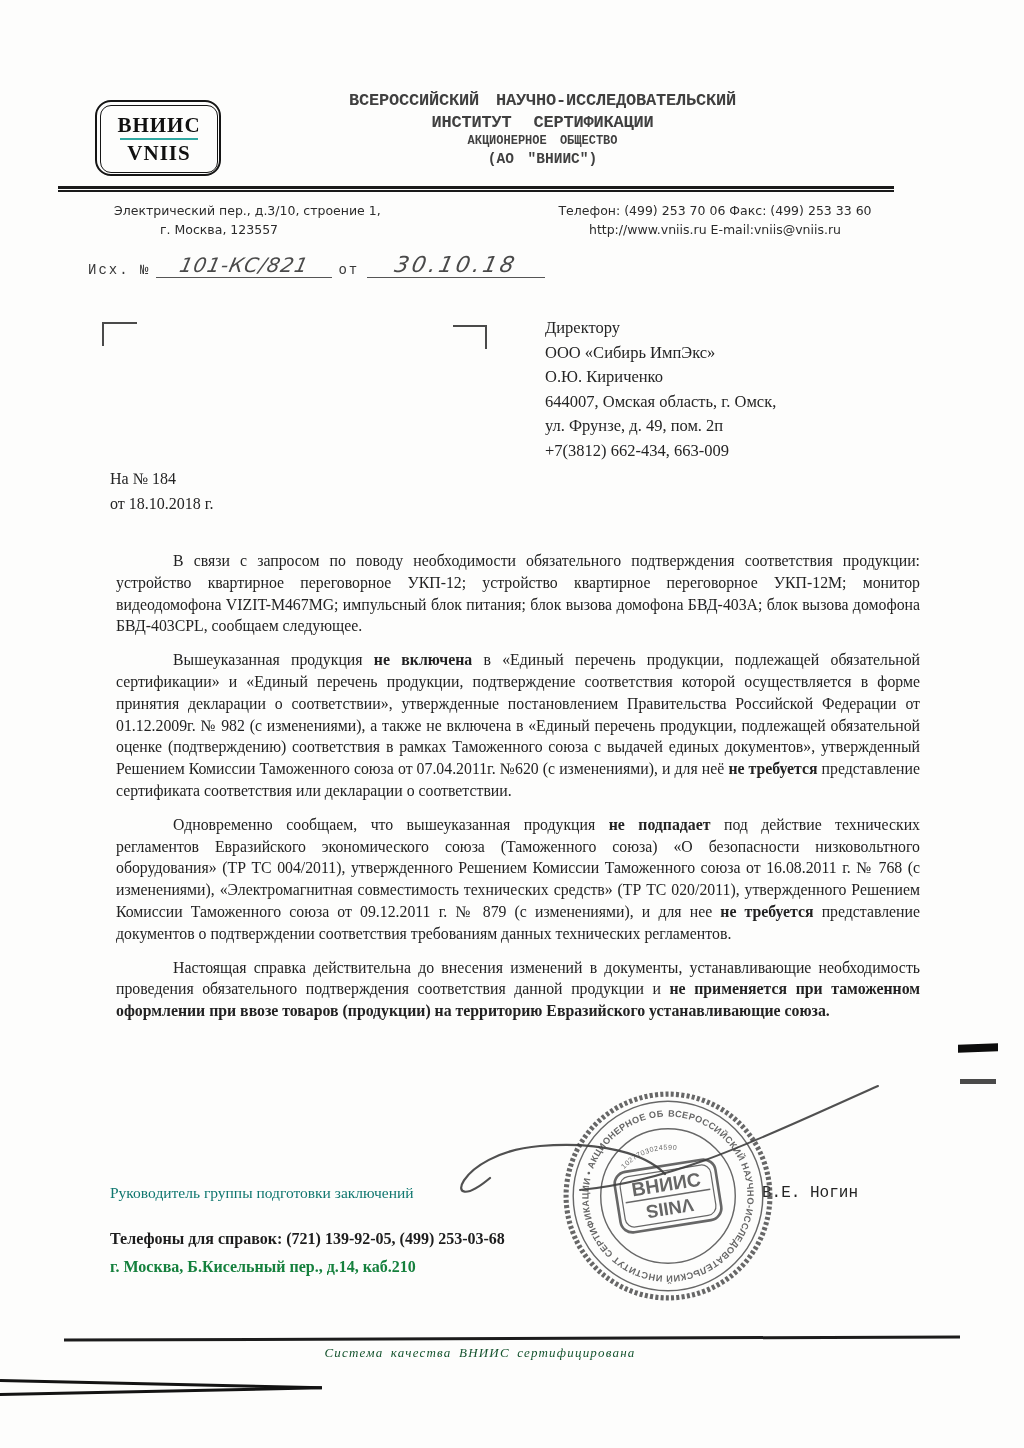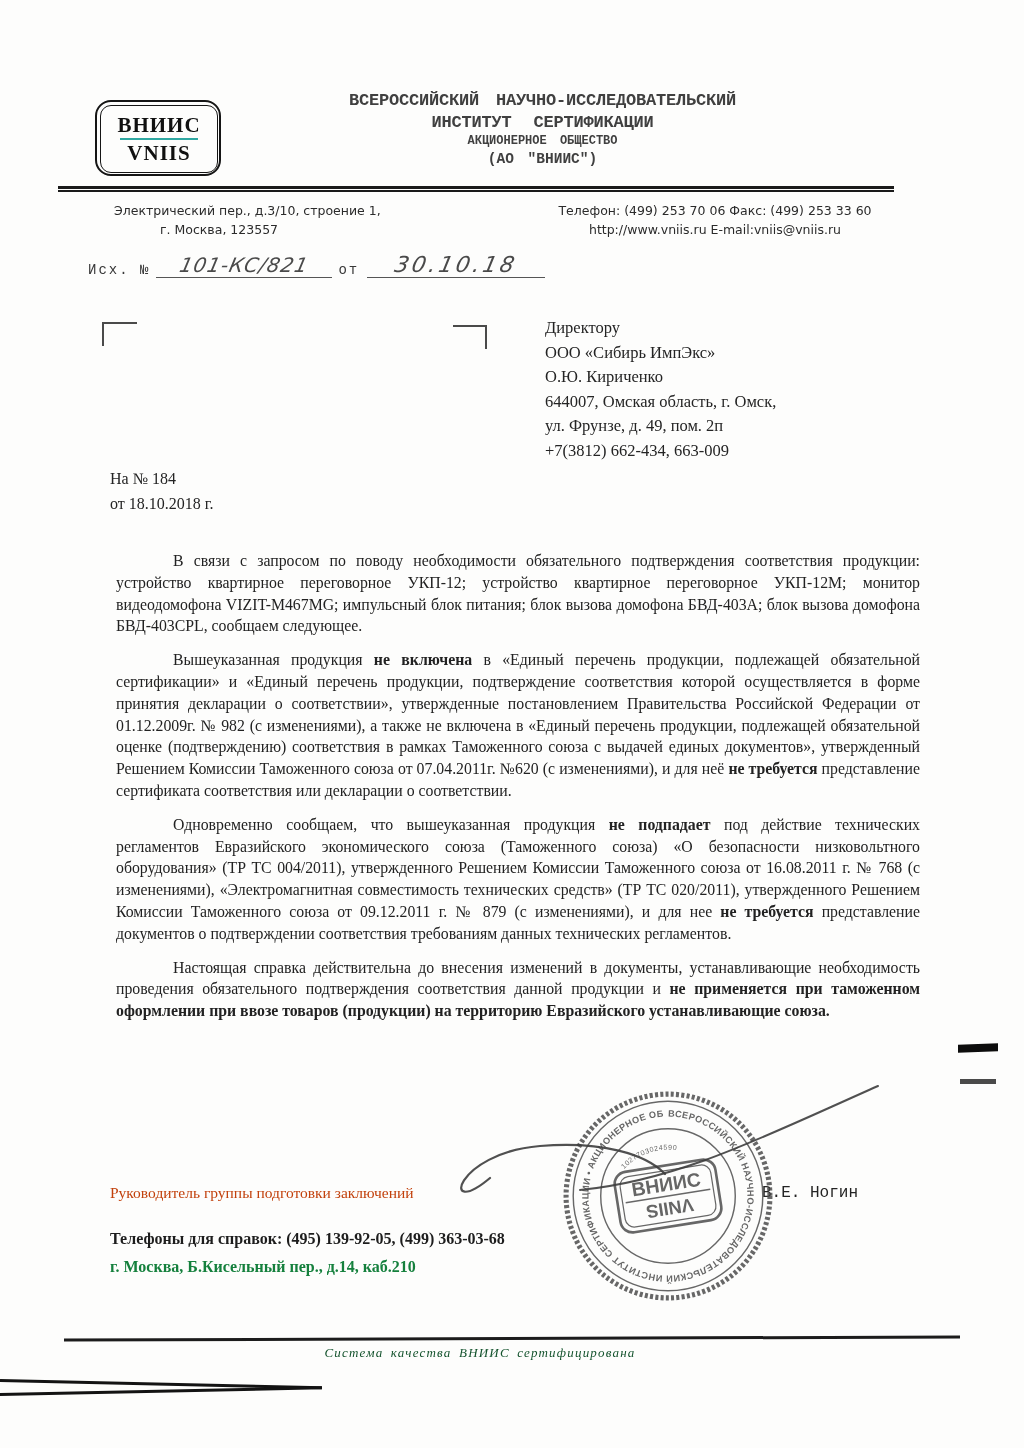--- a/index.html
+++ b/index.html
@@ -65,21 +65,21 @@
   .recipient{position:absolute;left:545px;top:316px;font-size:16.5px;line-height:24.5px;color:#242424;}
   .in-reply{position:absolute;left:110px;top:466px;font-size:16px;line-height:25px;color:#242424;}
   
   .body-text{position:absolute;left:104px;top:538px;width:828px;}
   .body-text p{
     margin:12px;text-align:justify;text-indent:57px;
     font-size:15.8px;line-height:21.8px;color:#222;
   }
   .body-text .b{font-weight:bold;}
   
-  .sig-title{position:absolute;left:110px;top:1184px;font-size:15.5px;color:#c2410c;}
+  .sig-title{position:absolute;left:110px;top:1184px;font-size:15.5px;color:#0f766e;}
   .sig-name{position:absolute;left:762px;top:1184px;font-size:16px;color:#242424;font-family:Liberation Mono, monospace;}
   .sig-phones{position:absolute;left:110px;top:1230px;font-size:16px;font-weight:bold;color:#1d1d1d;}
   .sig-addr{position:absolute;left:110px;top:1258px;font-size:16px;font-weight:bold;color:#15803d;}
   
   .stamp{position:absolute;left:562px;top:1090px;width:212px;height:212px;opacity:.82;}
   .sig-overlay{position:absolute;left:430px;top:1058px;width:470px;height:232px;pointer-events:none;}
   
   .footer-rule{position:absolute;left:64px;top:1337px;width:896px;height:2.5px;background:#1c1c1c;transform:rotate(-0.2deg);}
   .footer-text{
     position:absolute;left:200px;top:1345px;width:560px;text-align:center;
@@ -149,21 +149,21 @@
 
   <div class="body-text">
       <p><span>В связи с запросом по поводу необходимости обязательного подтверждения соответствия продукции: устройство квартирное переговорное УКП-12; устройство квартирное переговорное УКП-12М; монитор видеодомофона VIZIT-M467MG; импульсный блок питания; блок вызова домофона БВД-403А;  блок вызова домофона БВД-403CPL, сообщаем следующее.</span></p>
       <p><span>Вышеуказанная продукция </span><span class="b">не включена</span><span> в «Единый перечень продукции, подлежащей обязательной сертификации» и «Единый перечень продукции, подтверждение соответствия которой осуществляется в форме принятия декларации о соответствии», утвержденные постановлением Правительства Российской Федерации от 01.12.2009г. № 982 (с изменениями), а также не включена в «Единый перечень продукции, подлежащей обязательной оценке (подтверждению) соответствия в рамках Таможенного союза с выдачей единых документов», утвержденный Решением Комиссии Таможенного союза от 07.04.2011г. №620 (с изменениями), и для неё </span><span class="b">не требуется</span><span> представление сертификата соответствия или декларации о соответствии.</span></p>
       <p><span>Одновременно сообщаем, что вышеуказанная продукция </span><span class="b">не подпадает</span><span> под действие технических регламентов Евразийского экономического союза (Таможенного союза) «О безопасности низковольтного оборудования» (ТР ТС 004/2011), утвержденного Решением Комиссии Таможенного союза от 16.08.2011 г. № 768 (с изменениями), «Электромагнитная совместимость технических средств» (ТР ТС 020/2011), утвержденного Решением Комиссии Таможенного союза от 09.12.2011 г. № 879 (с изменениями), и для нее </span><span class="b">не требуется</span><span> представление документов о подтверждении соответствия требованиям данных технических регламентов.</span></p>
       <p><span>Настоящая справка действительна до внесения изменений в документы, устанавливающие необходимость проведения обязательного подтверждения соответствия данной продукции и </span><span class="b">не применяется при таможенном оформлении при ввозе товаров (продукции) на территорию Евразийского устанавливающие союза.</span></p>
     </div>
 
   <div class="sig-title">Руководитель группы подготовки заключений</div>
   <div class="sig-name">В.Е. Ногин</div>
-  <div class="sig-phones">Телефоны для справок: (495) 139-92-05, (499) 363-03-68</div>
+  <div class="sig-phones">Телефоны для справок: (721) 139-92-05, (499) 253-03-68</div>
   <div class="sig-addr">г. Москва, Б.Кисельный пер., д.14, каб.210</div>
 
   <svg class="stamp" viewBox="0 0 208 208">
     <defs>
       <path id="ringPath" d="M 104 26 a 78 78 0 1 1 -0.01 0"></path>
       <path id="ogrnPath" d="M 56 84 A 58 58 0 0 1 152 84"></path>
     </defs>
     <circle cx="104" cy="104" r="100" fill="none" stroke="#474747" stroke-width="5" stroke-dasharray="3 2.2"></circle>
     <circle cx="104" cy="104" r="93" fill="none" stroke="#474747" stroke-width="1.4"></circle>
     <circle cx="104" cy="104" r="66" fill="none" stroke="#474747" stroke-width="1.4"></circle>

